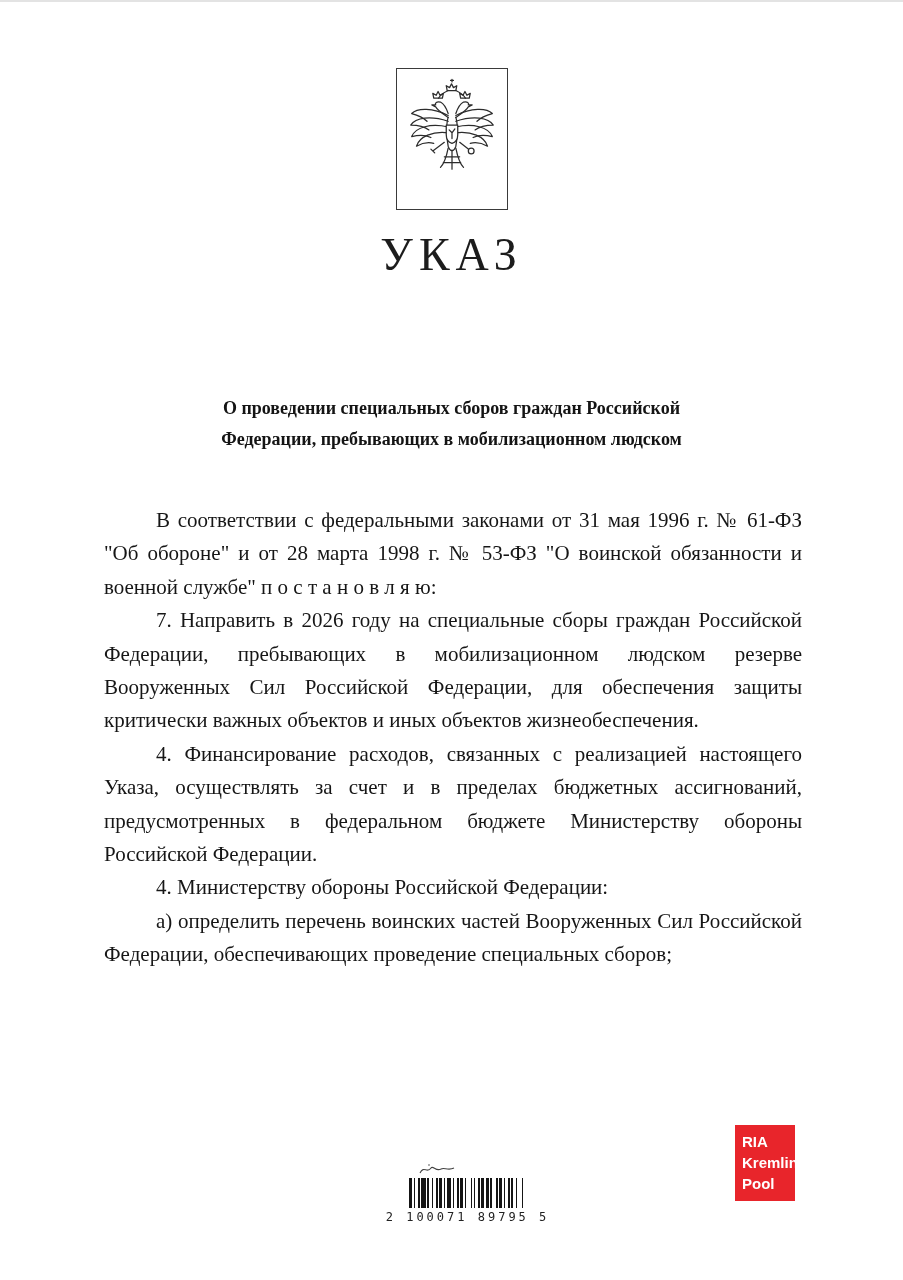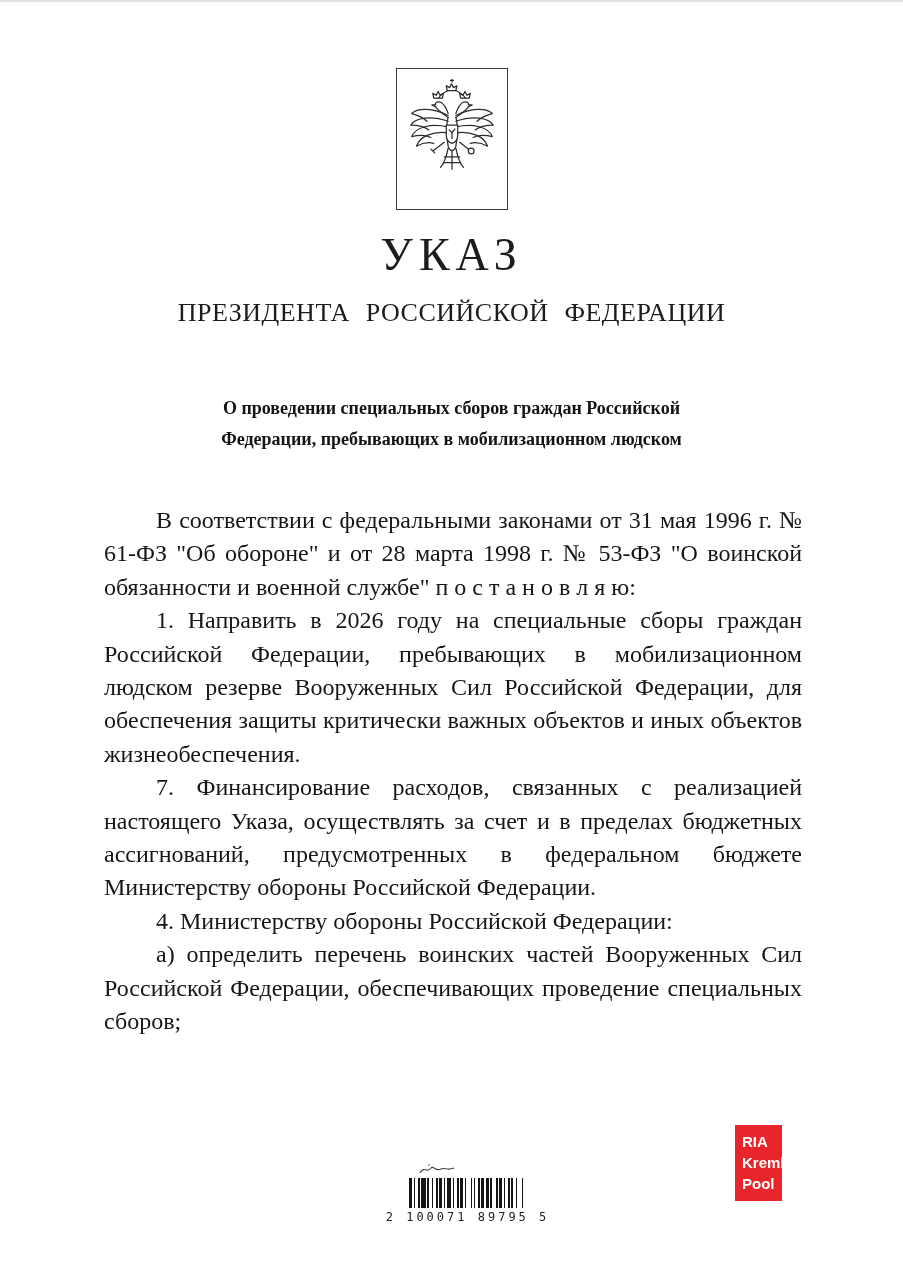--- a/index.html
+++ b/index.html
@@ -38,21 +38,21 @@
   
   .subject{
     position:absolute;left:0;top:391px;width:100%;
     text-align:center;
     font-size:18px;font-weight:bold;line-height:31px;
     color:#141414;
   }
   
   .body-text{
     position:absolute;left:104px;top:502px;width:698px;
-    font-size:24px;line-height:33.4px;
+    font-size:21px;line-height:33.4px;
     color:#161616;
   }
   .body-par{
     margin:0;
     text-align:justify;
     text-indent:52px;
   }
   
   .barcode-wrap{
     position:absolute;left:16px;top:1160px;width:100%;
@@ -63,21 +63,21 @@
   .bars .bar{background:#151515;}
   .bars .space{background:transparent;}
   .barcode-digits{
     margin-top:2px;
     font-family:"DejaVu Sans Mono", monospace;
     font-size:12px;letter-spacing:3px;color:#222;
   }
   
   .badge{
     position:absolute;left:735px;top:1123px;
-    width:47px;height:76px;
+    width:60px;height:76px;
     box-sizing:border-box;
     padding:6px 0 1px 7px;
     color:#ffffff;
     font-family:"Liberation Sans", sans-serif;
     font-weight:bold;font-size:15px;line-height:21px;
   }
 </style>
 </head>
 <body>
 
@@ -116,31 +116,30 @@
         <circle cx="70" cy="75" r="3"></circle>
         <path d="M58 66 L67 73"></path>
 
         <path d="M46 72 C44 82, 42 88, 38 92 M50 74 C50 84, 50 90, 50 94 M54 72 C56 82, 58 88, 62 92"></path>
         <path d="M42 81 h16 M41 87 h18"></path>
       </g>
     </svg>
   </div>
 
   <h1 class="doc-type">УКАЗ</h1>
-  <h2 class="issuer">ПРЕЗИДЕНТА РОССИЙСКОЙ ФЕДЕРАЦИИ</h2>
 
   <div class="subject">
     <div>О проведении специальных сборов граждан Российской</div>
     <div>Федерации, пребывающих в мобилизационном людском</div>
   </div>
 
   <div class="body-text">
     <p class="body-par">В соответствии с федеральными законами от 31 мая 1996 г. № 61-ФЗ "Об обороне" и от 28 марта 1998 г. № 53-ФЗ "О воинской обязанности и военной службе" п о с т а н о в л я ю:</p>
-    <p class="body-par">1. Направить в 2026 году на специальные сборы граждан Российской Федерации, пребывающих в мобилизационном людском резерве Вооруженных Сил Российской Федерации, для обеспечения защиты критически важных объектов и иных объектов жизнеобеспечения.</p>
-    <p class="body-par">7. Финансирование расходов, связанных с реализацией настоящего Указа, осуществлять за счет и в пределах бюджетных ассигнований, предусмотренных в федеральном бюджете Министерству обороны Российской Федерации.</p>
+    <p class="body-par">7. Направить в 2026 году на специальные сборы граждан Российской Федерации, пребывающих в мобилизационном людском резерве Вооруженных Сил Российской Федерации, для обеспечения защиты критически важных объектов и иных объектов жизнеобеспечения.</p>
+    <p class="body-par">4. Финансирование расходов, связанных с реализацией настоящего Указа, осуществлять за счет и в пределах бюджетных ассигнований, предусмотренных в федеральном бюджете Министерству обороны Российской Федерации.</p>
     <p class="body-par">4. Министерству обороны Российской Федерации:</p>
     <p class="body-par">а) определить перечень воинских частей Вооруженных Сил Российской Федерации, обеспечивающих проведение специальных сборов;</p>
   </div>
 
   <div class="barcode-wrap">
     <svg class="squiggle" width="40" height="14" viewBox="0 0 40 14" aria-hidden="true">
       <path d="M2 11 C6 3, 9 12, 13 6 C15 3, 18 10, 23 7 C26 5, 30 9, 36 6" stroke="#444" fill="none" stroke-width="1.1"></path>
       <circle cx="11" cy="3" r="0.8" fill="#444"></circle>
     </svg>
     <div class="bars" id="barcode-bars">

